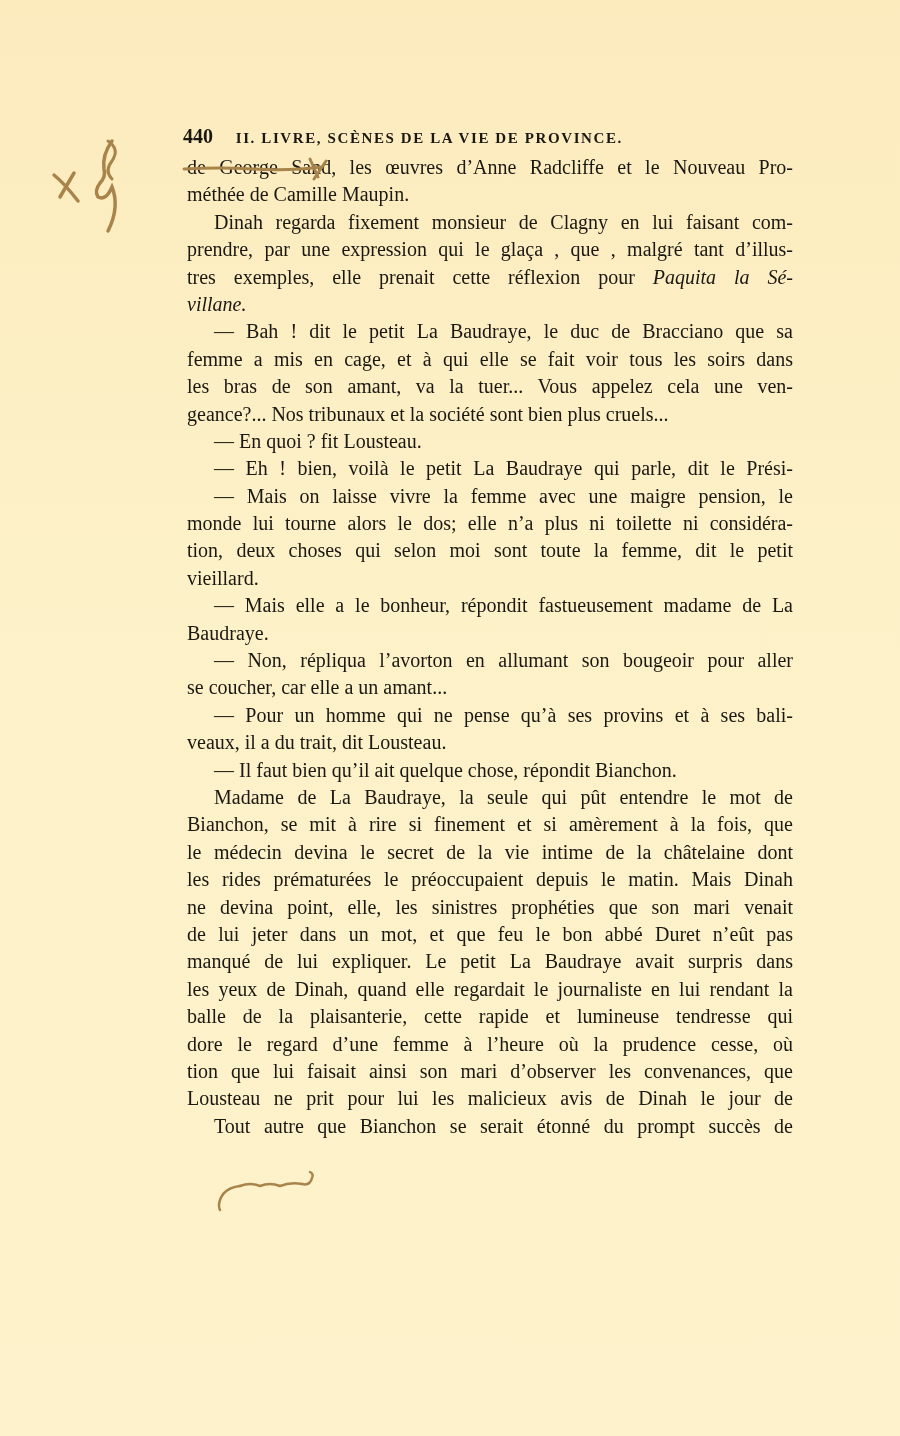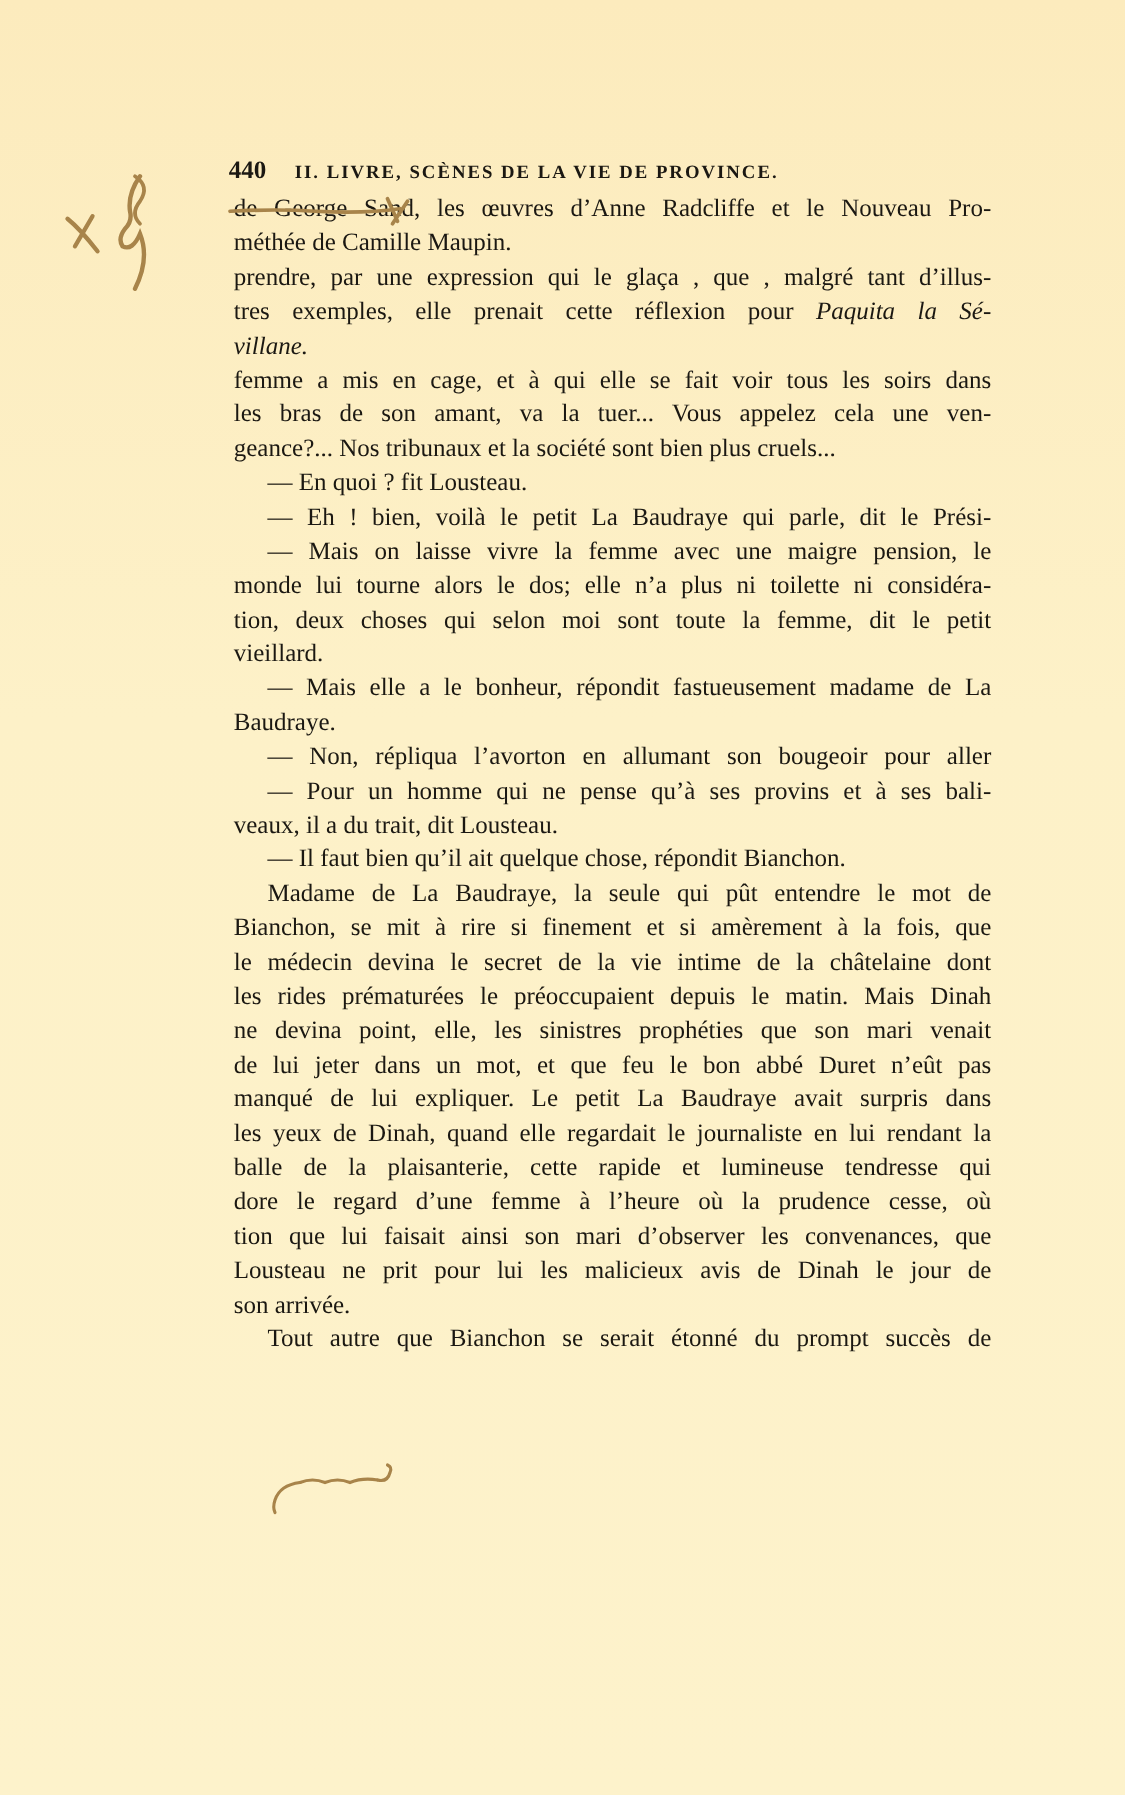--- a/index.html
+++ b/index.html
@@ -46,51 +46,53 @@
   </svg>
 
   <div class="header">
     <span class="pnum">440</span>
     <span class="running">II. LIVRE, SCÈNES DE LA VIE DE PROVINCE.</span>
   </div>
 
   <div class="text" id="body-text">
       <span class="line"><span>de George Sand, les œuvres d’Anne Radcliffe et le Nouveau Pro-</span></span>
       <span class="line last"><span>méthée de Camille Maupin.</span></span>
+      <span class="line indent"><span>Dinah regarda fixement monsieur de Clagny en lui faisant com-</span></span>
       <span class="line"><span>prendre, par une expression qui le glaça , que , malgré tant d’illus-</span></span>
       <span class="line"><span>tres exemples, elle prenait cette réflexion pour </span><span class="ital">Paquita la Sé-</span></span>
       <span class="line last"><span></span><span class="ital">villane.</span></span>
+      <span class="line indent"><span>— Bah ! dit le petit La Baudraye, le duc de Bracciano que sa</span></span>
       <span class="line"><span>femme a mis en cage, et à qui elle se fait voir tous les soirs dans</span></span>
       <span class="line"><span>les bras de son amant, va la tuer... Vous appelez cela une ven-</span></span>
       <span class="line last"><span>geance?... Nos tribunaux et la société sont bien plus cruels...</span></span>
       <span class="line indent last"><span>— En quoi ? fit Lousteau.</span></span>
       <span class="line indent"><span>— Eh ! bien, voilà le petit La Baudraye qui parle, dit le Prési-</span></span>
       <span class="line indent"><span>— Mais on laisse vivre la femme avec une maigre pension, le</span></span>
       <span class="line"><span>monde lui tourne alors le dos; elle n’a plus ni toilette ni considéra-</span></span>
       <span class="line"><span>tion, deux choses qui selon moi sont toute la femme, dit le petit</span></span>
       <span class="line last"><span>vieillard.</span></span>
       <span class="line indent"><span>— Mais elle a le bonheur, répondit fastueusement madame de La</span></span>
       <span class="line last"><span>Baudraye.</span></span>
       <span class="line indent"><span>— Non, répliqua l’avorton en allumant son bougeoir pour aller</span></span>
+      <span class="line last"><span>se coucher, car elle a un amant...</span></span>
       <span class="line indent"><span>— Pour un homme qui ne pense qu’à ses provins et à ses bali-</span></span>
       <span class="line last"><span>veaux, il a du trait, dit Lousteau.</span></span>
       <span class="line indent last"><span>— Il faut bien qu’il ait quelque chose, répondit Bianchon.</span></span>
       <span class="line indent"><span>Madame de La Baudraye, la seule qui pût entendre le mot de</span></span>
       <span class="line"><span>Bianchon, se mit à rire si finement et si amèrement à la fois, que</span></span>
       <span class="line"><span>le médecin devina le secret de la vie intime de la châtelaine dont</span></span>
       <span class="line"><span>les rides prématurées le préoccupaient depuis le matin. Mais Dinah</span></span>
       <span class="line"><span>ne devina point, elle, les sinistres prophéties que son mari venait</span></span>
       <span class="line"><span>de lui jeter dans un mot, et que feu le bon abbé Duret n’eût pas</span></span>
       <span class="line"><span>manqué de lui expliquer. Le petit La Baudraye avait surpris dans</span></span>
       <span class="line"><span>les yeux de Dinah, quand elle regardait le journaliste en lui rendant la</span></span>
       <span class="line"><span>balle de la plaisanterie, cette rapide et lumineuse tendresse qui</span></span>
       <span class="line"><span>dore le regard d’une femme à l’heure où la prudence cesse, où</span></span>
       <span class="line"><span>tion que lui faisait ainsi son mari d’observer les convenances, que</span></span>
       <span class="line"><span>Lousteau ne prit pour lui les malicieux avis de Dinah le jour de</span></span>
-      <span class="line last"><span>son arrivée.</span></span>
       <span class="line indent"><span>Tout autre que Bianchon se serait étonné du prompt succès de</span></span>
     </div>
 
   <svg class="strike-svg" width="150" height="30" viewBox="0 0 150 30">
     <path d="M2 14 Q40 12 70 14 Q110 16 138 12" stroke="#a8844a" stroke-width="3" fill="none" stroke-linecap="round"></path>
     <path d="M128 4 L136 22 M144 6 L132 24" stroke="#a8844a" stroke-width="3" fill="none" stroke-linecap="round"></path>
   </svg>
 
   <svg class="underline-svg" width="120" height="44" viewBox="0 0 120 44">
     <path d="M30 16 Q40 12 50 16 Q60 12 70 16 Q80 12 92 14" stroke="#a8844a" stroke-width="2.5" fill="none" stroke-linecap="round"></path>

